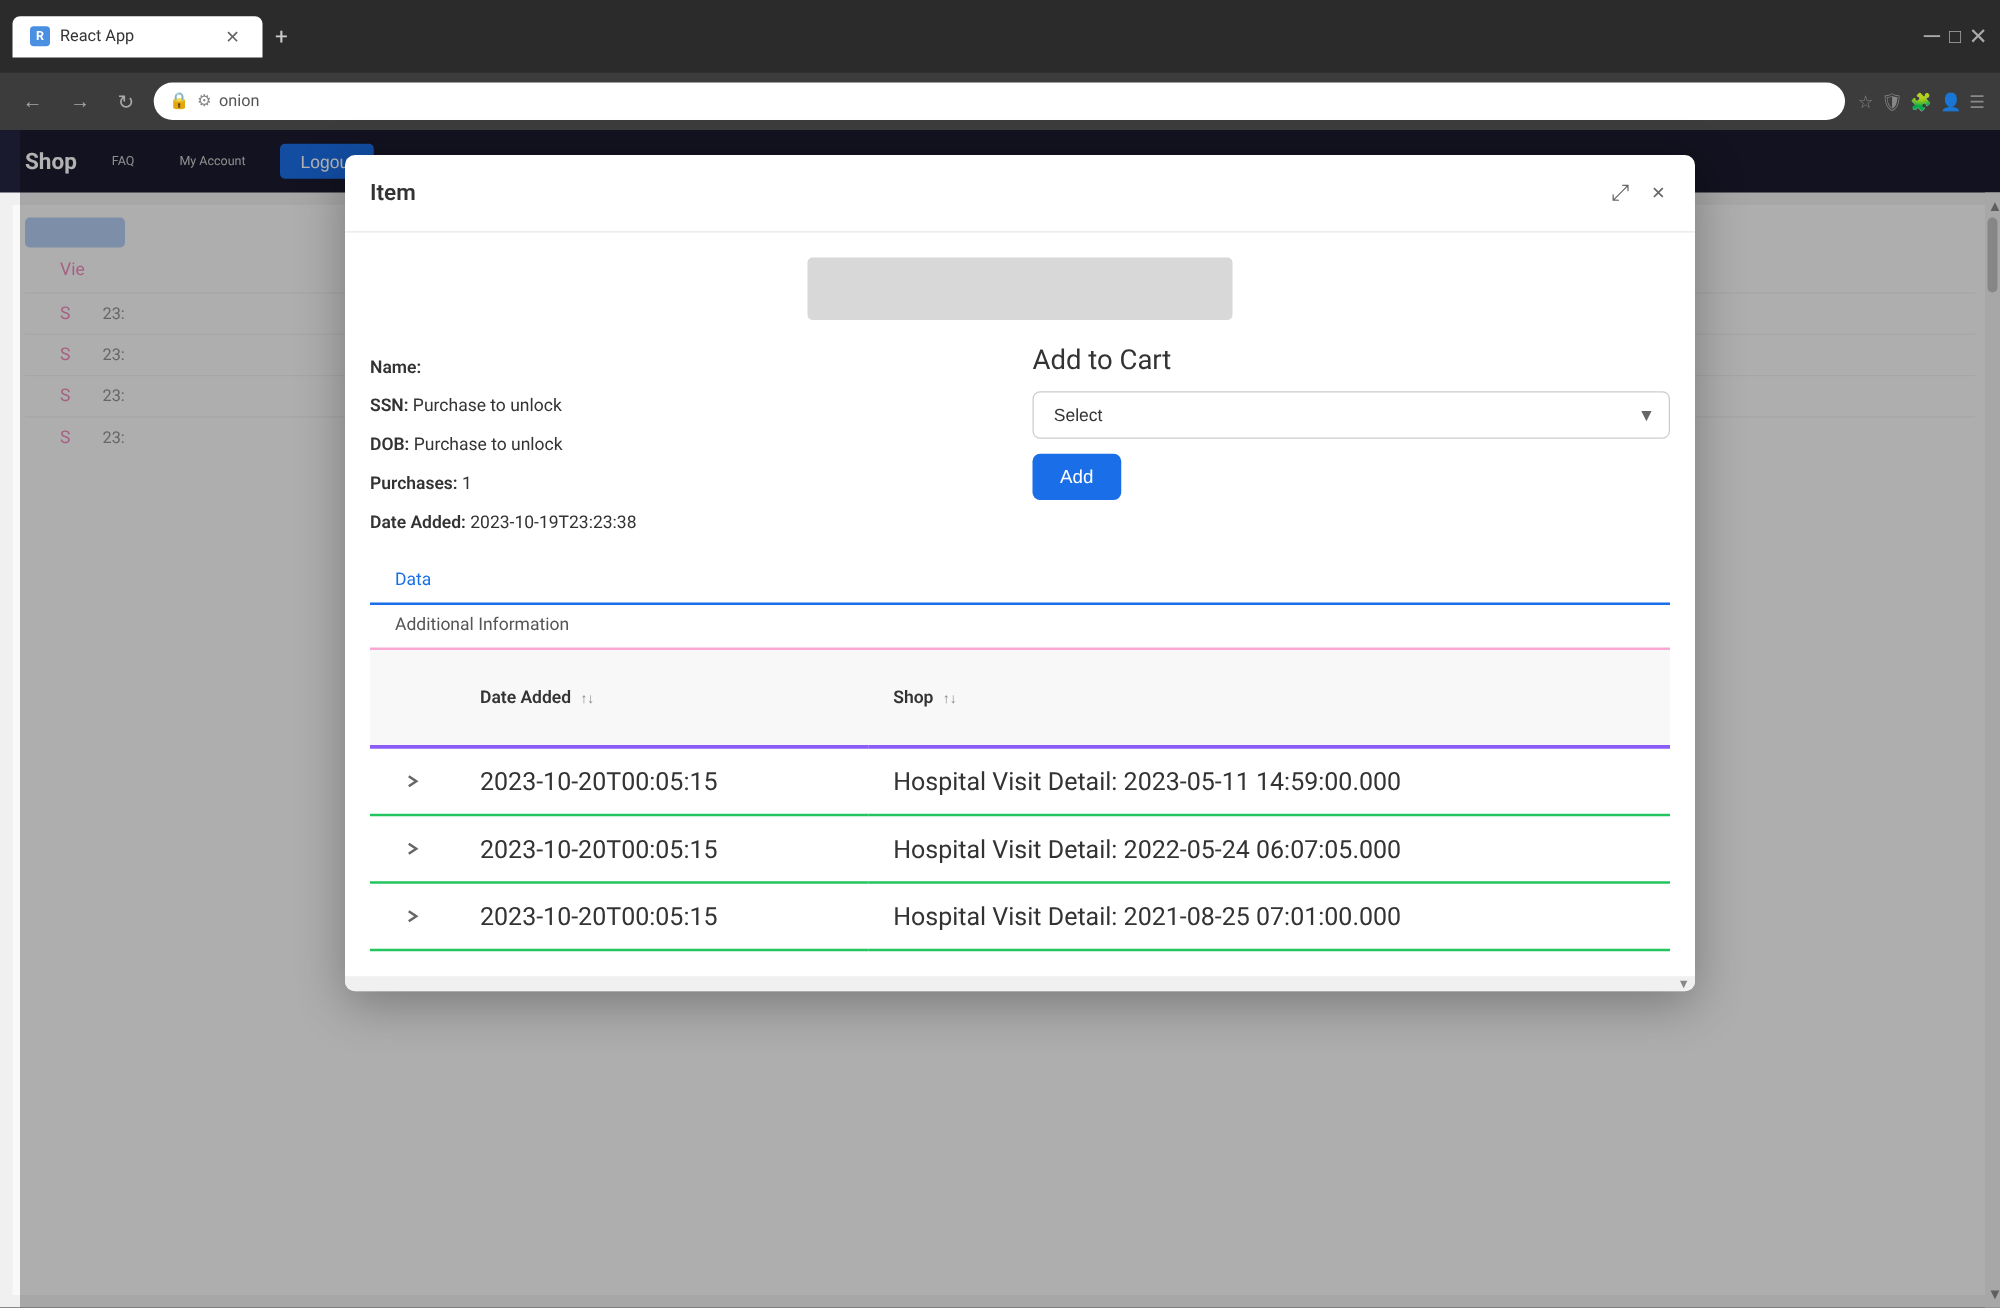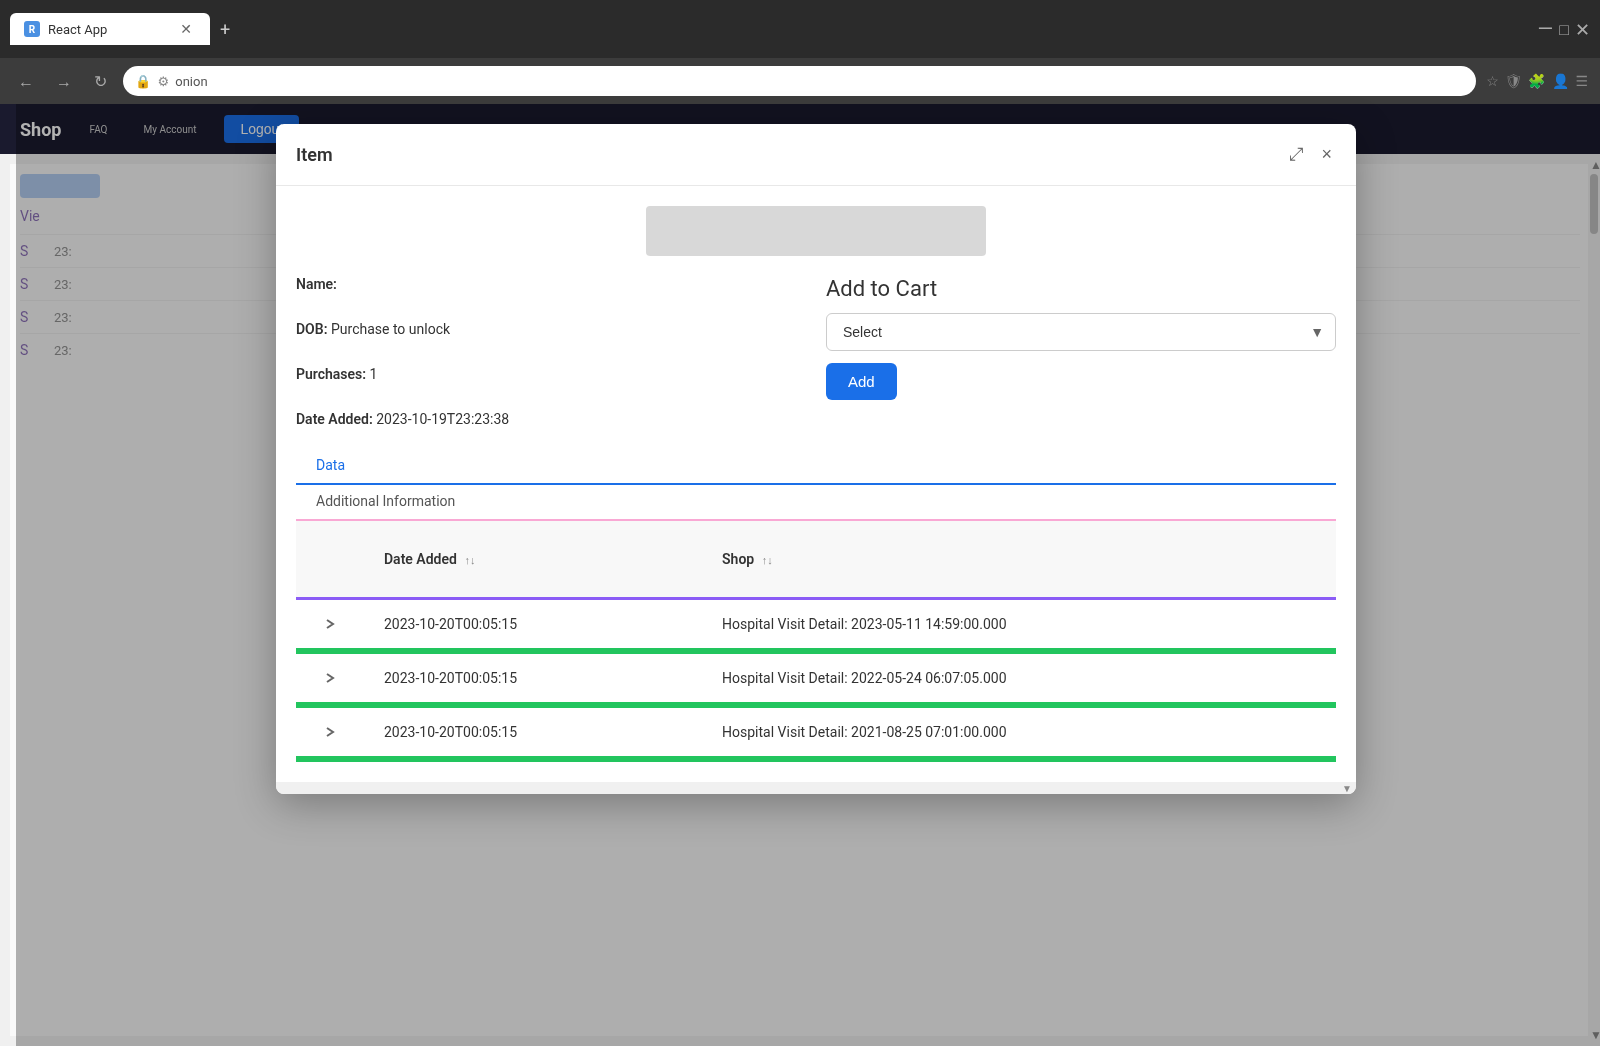--- a/index.html
+++ b/index.html
@@ -154,23 +154,24 @@
     .content-area {
       background: white;
       margin: 10px;
       padding: 10px;
       height: calc(100% - 50px - 20px);
       overflow: hidden;
       position: relative;
     }
 
     .bg-text-blue {
-      color: #4c1d95;
-      cursor: pointer;
-      font-size: 14px;
+      color: #ec4899;
+      cursor: pointer;
+      font-size: 14px;
+      margin-left: 28px;
     }
 
     .bg-table-area {
       margin-top: 10px;
     }
 
     .bg-row {
       border-top: 1px solid #eee;
       padding: 8px 0;
       display: flex;
@@ -271,21 +272,22 @@
 
     .modal-content-grid {
       display: grid;
       grid-template-columns: 1fr 1fr;
       gap: 20px;
     }
 
     .item-details {
       display: flex;
       flex-direction: column;
-      gap: 29px;
+      gap: 15px;
+      margin-top: 10px;
     }
 
     .detail-row {
       font-size: 14px;
       color: #333;
     }
 
     .detail-label {
       font-weight: 600;
     }
@@ -386,23 +388,23 @@
 
     .data-table th .sort-icon {
       display: inline-block;
       margin-left: 4px;
       font-size: 11px;
       color: #888;
     }
 
     .data-table td {
       padding: 14px 20px;
-      font-size: 14px;
-      color: #333;
-      border-bottom: 6px solid #22c55e;
+      font-size: 20px;
+      color: #333;
+      border-bottom: 2px solid #22c55e;
     }
 
     .expand-btn {
       background: none;
       border: none;
       cursor: pointer;
       color: #666;
       font-size: 16px;
       padding: 4px 8px;
       display: flex;
@@ -512,20 +514,24 @@
       <div class="modal-body">
 
         <div class="image-placeholder"></div>
 
         <div class="modal-content-grid">
 
           <div class="item-details">
             <div class="detail-row">
               <span class="detail-label">Name:</span>
               <span></span>
+            </div>
+            <div class="detail-row">
+              <span class="detail-label">SSN:</span>
+              <span>Purchase to unlock</span>
             </div>
             <div class="detail-row">
               <span class="detail-label">DOB:</span>
               <span>Purchase to unlock</span>
             </div>
             <div class="detail-row">
               <span class="detail-label">Purchases:</span>
               <span>1</span>
             </div>
             <div class="detail-row">

